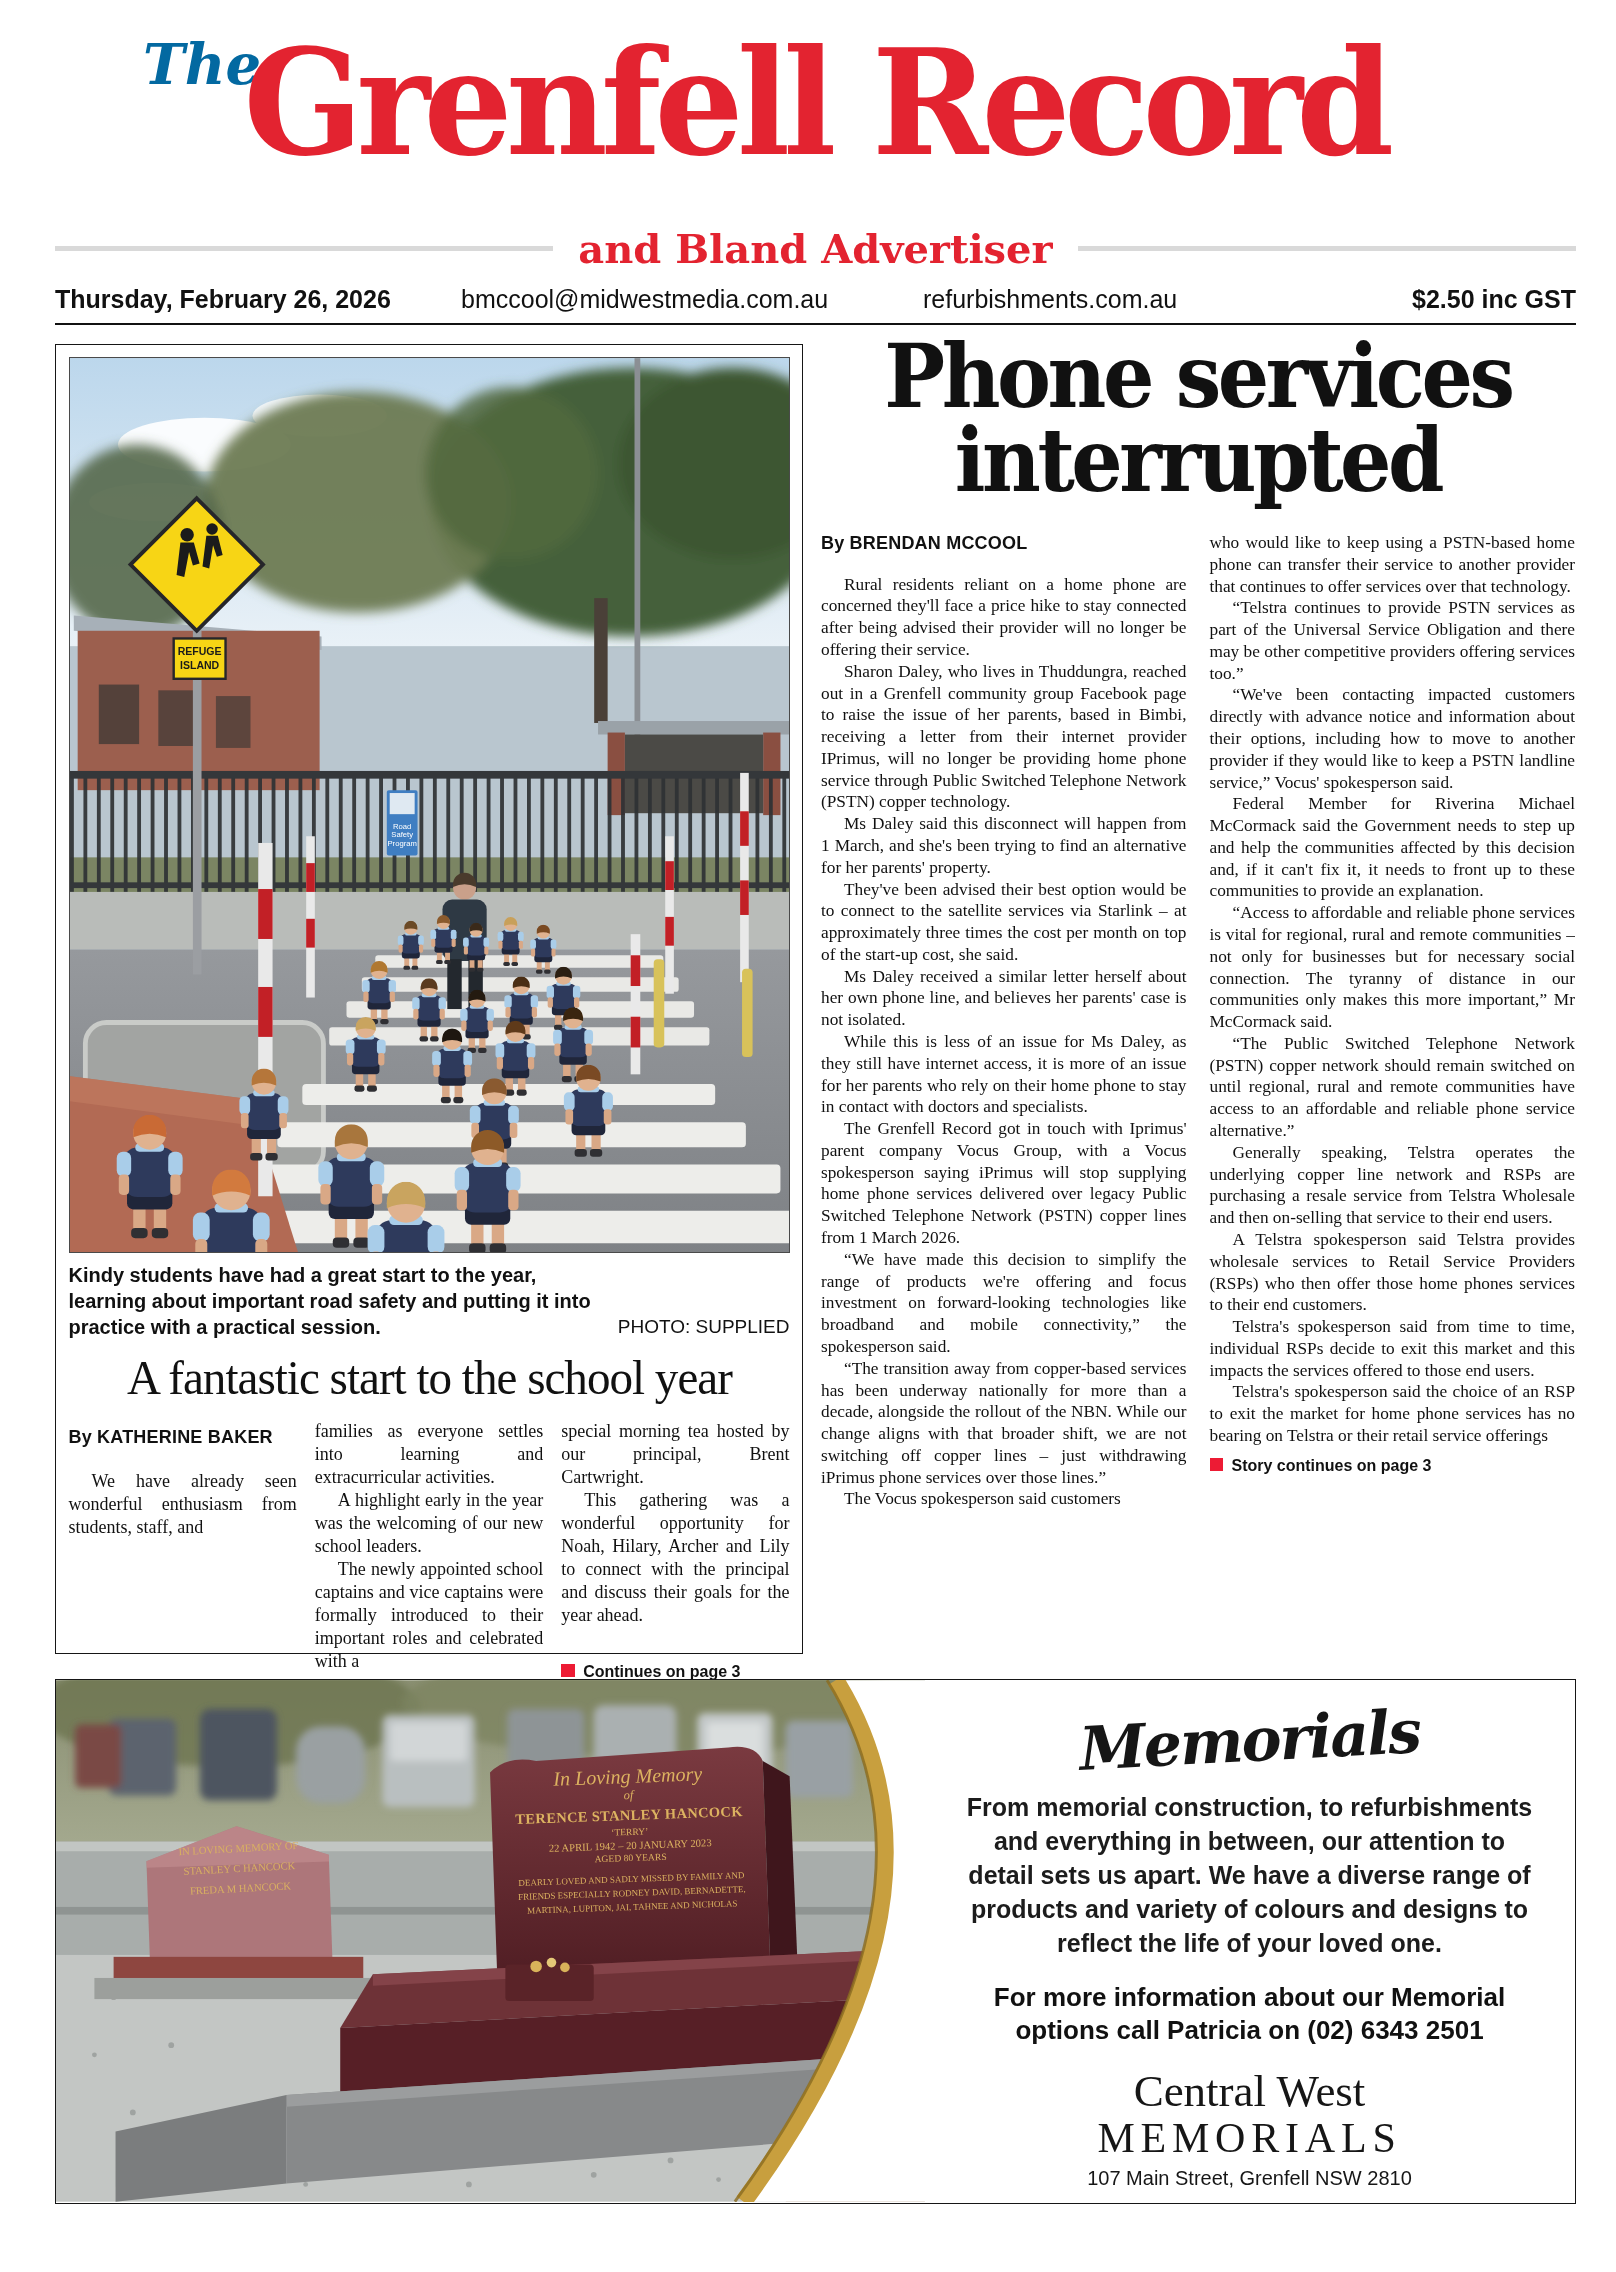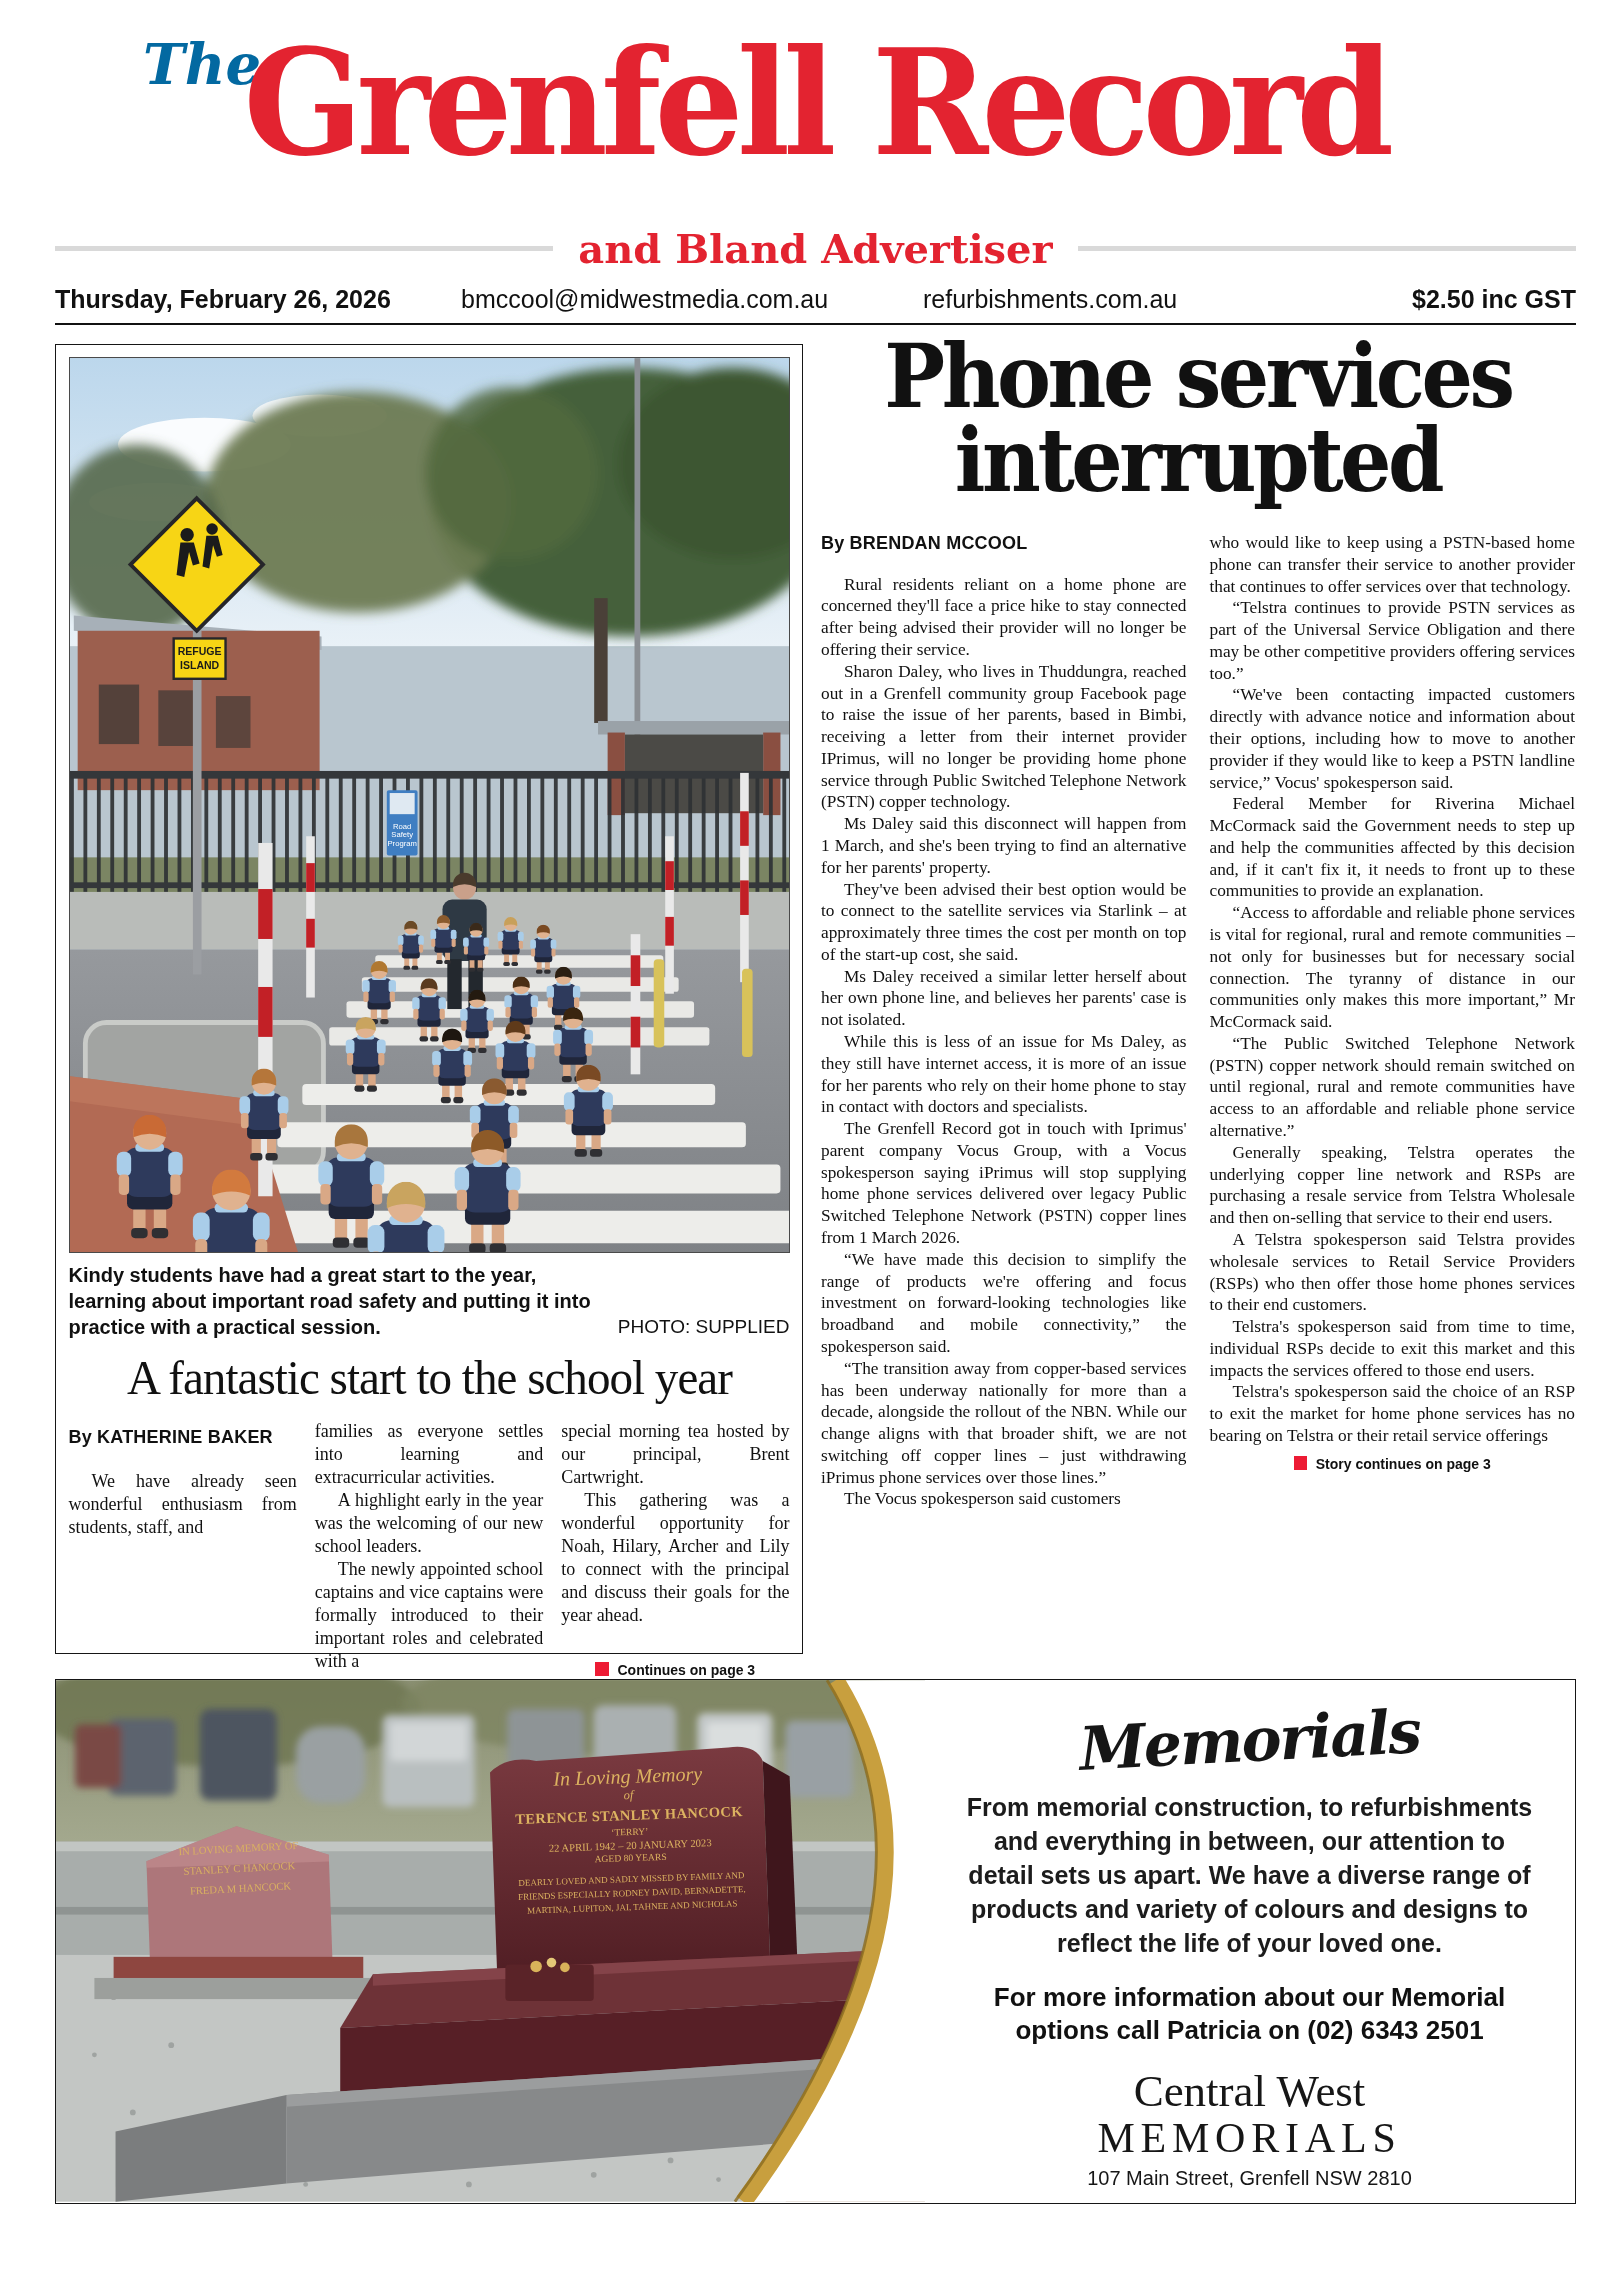--- a/index.html
+++ b/index.html
@@ -27,21 +27,21 @@
   .photo-frame svg{display:block;}
   .caption{position:relative;margin-top:9.6px;font-family:"Liberation Sans",sans-serif;font-weight:700;font-size:20px;line-height:1.3;}
   .caption .cap-text{display:block;width:74%;}
   .caption .credit{position:absolute;right:0;bottom:0;font-weight:400;font-size:19px;}
   .school-headline{margin:9.6px 0 0 0;text-align:center;font-family:"Liberation Serif",serif;font-weight:400;font-size:48px;letter-spacing:-1px;transform:scaleX(.98);transform-origin:center;}
   .school-cols{display:flex;gap:18px;margin-top:15.4px;}
   .school-cols .col{flex:1;font-size:18px;line-height:1.28;text-align:justify;}
   .byline{font-family:"Liberation Sans",sans-serif;font-weight:700;font-size:18px;letter-spacing:0.2px;margin:5.8px 0 21px 0;text-align:left;}
   .col p{margin:0;text-indent:23px;}
   .col p.cont{text-indent:0;}
-  .continues{margin-top:35px;text-align:center;font-family:"Liberation Sans",sans-serif;font-weight:700;font-size:14px;}
+  .continues{margin-top:35px;text-align:left;font-family:"Liberation Sans",sans-serif;font-weight:700;font-size:16px;}
   .red-square{display:inline-block;width:13.4px;height:13.4px;background:#ed1b34;margin-right:8.6px;}
 
   
   .lead{position:absolute;left:821px;top:334px;width:754px;height:1326px;}
   .lead-headline{margin:0;text-align:center;font-family:"DejaVu Serif",serif;font-weight:700;font-size:88px;line-height:.96;letter-spacing:-3.8px;transform:scaleX(.92);transform-origin:center top;}
   .lead-cols{display:flex;gap:23px;margin-top:29px;}
   .lead-cols .col{flex:1;font-size:17.3px;line-height:1.26;text-align:justify;}
   .lead .byline{margin:0 0 19px 0;}
   .lead .continues{margin-top:9.6px;}
 

